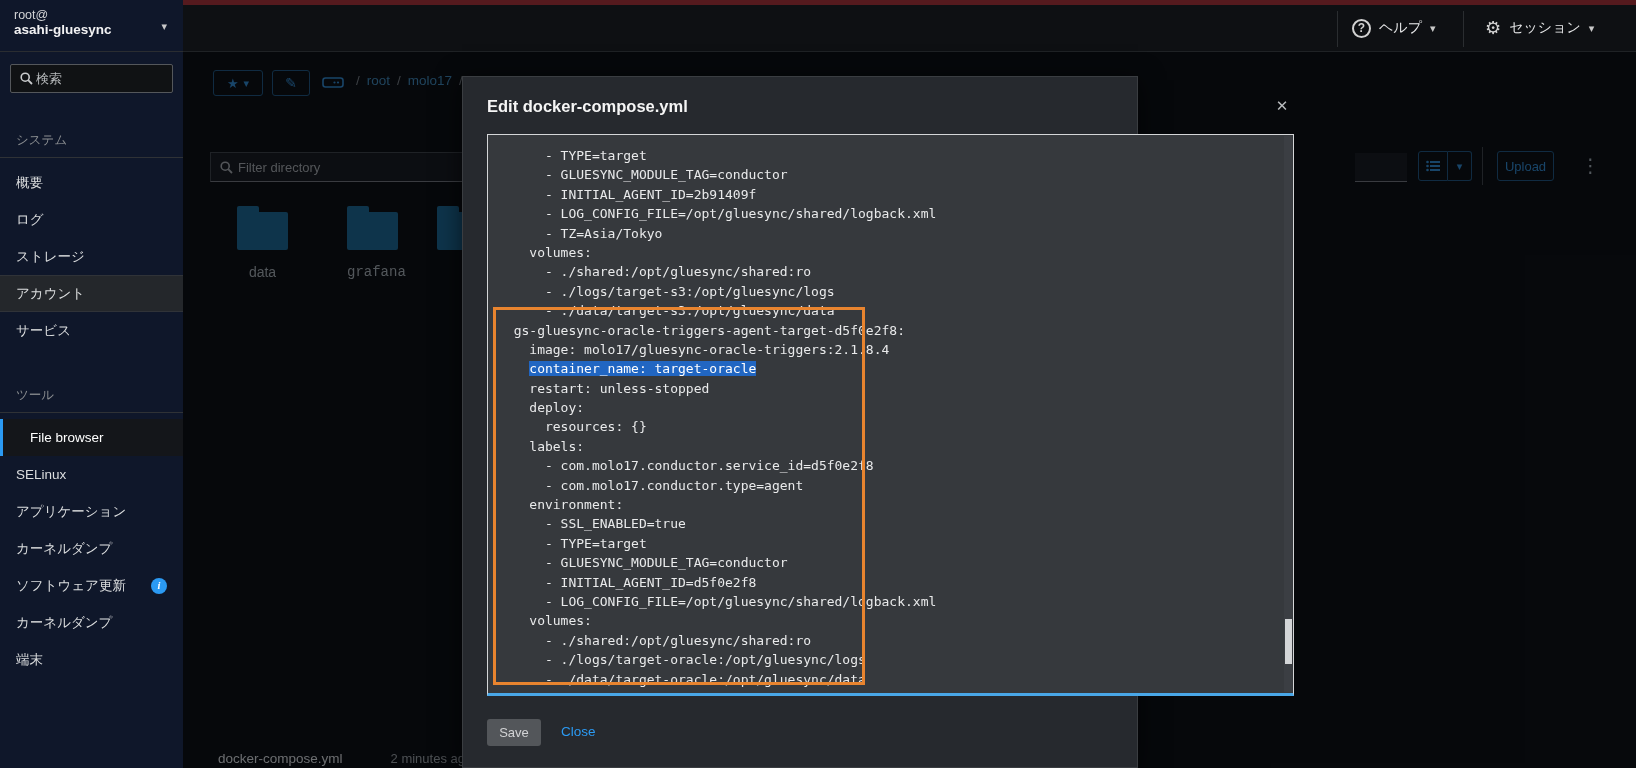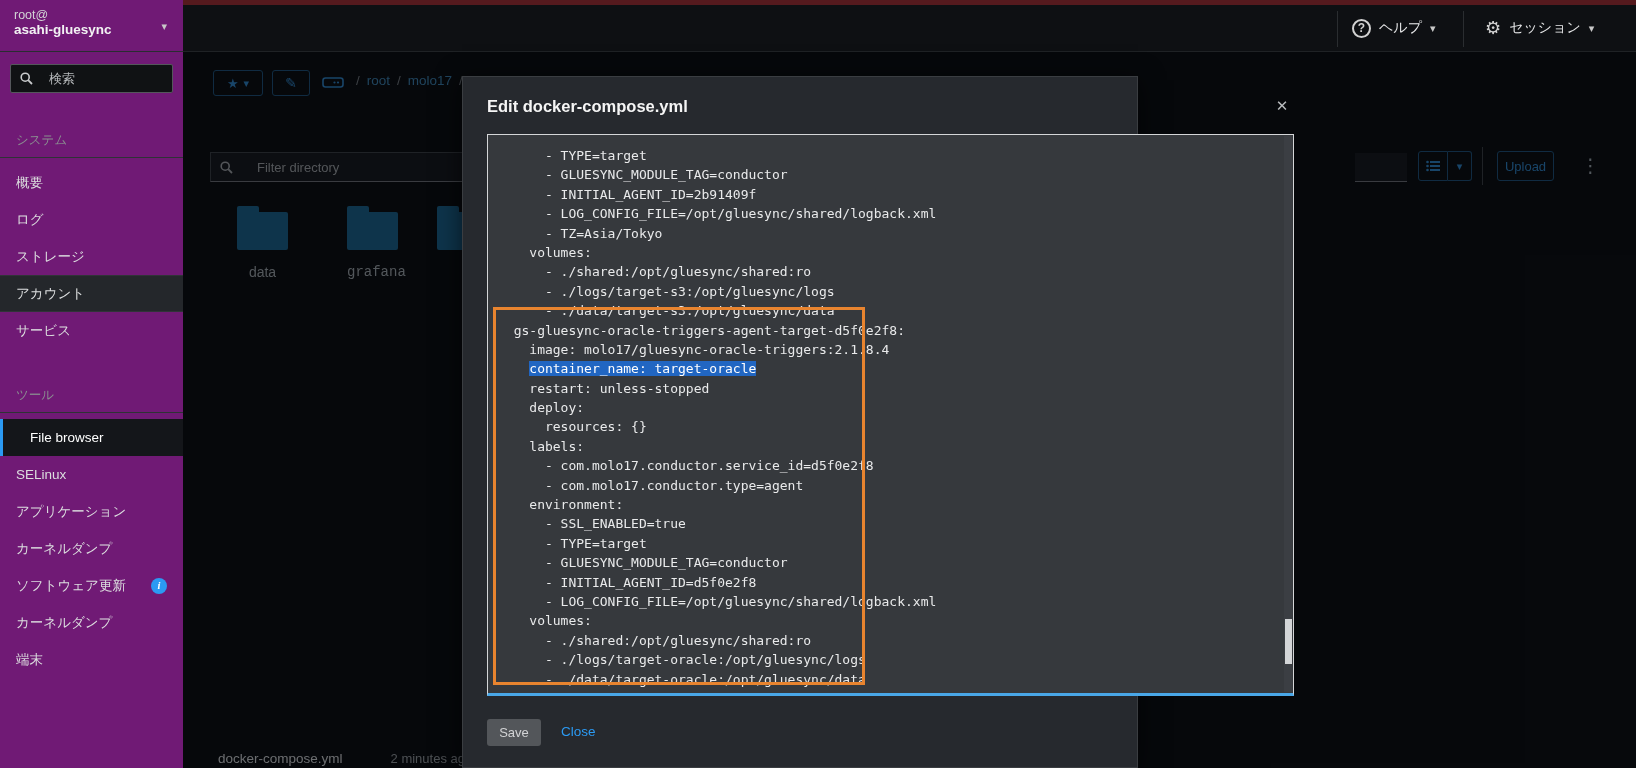--- a/index.html
+++ b/index.html
@@ -12,48 +12,48 @@
     background:#0e1013; border-top:5px solid #551a1e; border-bottom:1px solid #1f2225; z-index:3; }
   .mast-group { position:absolute; top:0; height:46px; display:flex; align-items:center; gap:8px;
     color:#e9eaeb; font-size:14px; cursor:pointer; }
   .mast-divider { position:absolute; top:6px; height:36px; width:1px; background:#2a2d30; }
   .qmark-icon { display:inline-flex; width:19px; height:19px; border:2px solid #d2d2d2; border-radius:50%;
     align-items:center; justify-content:center; font-size:12px; font-weight:bold; color:#d2d2d2; }
   .gear-icon { font-size:18px; color:#d2d2d2; line-height:1; }
   .caret { font-size:11px; color:#c8c8c8; }
 
   
-  .sidebar { position:absolute; left:0; top:0; width:183px; height:768px; background:#701a75; z-index:4; }
+  .sidebar { position:absolute; left:0; top:0; width:183px; height:768px; background:#0f172a; z-index:4; }
   .user-block { position:relative; height:52px; padding:8px 14px; border-bottom:1px solid #2a2d31; cursor:pointer; }
   .user-line1 { font-size:12.5px; color:#d2d3d5; }
   .user-line2 { font-size:13.5px; font-weight:bold; color:#f2f2f3; }
   .user-block .caret { position:absolute; right:16px; top:20px; }
   .side-search { position:absolute; left:10px; top:64px; width:163px; height:29px;
     background:#101214; border:1px solid #54575b; border-radius:2px;
-    display:flex; align-items:center; gap:16px; padding:0 9px; color:#b9bcbe; font-size:13px; cursor:text; }
+    display:flex; align-items:center; gap:3px; padding:0 9px; color:#b9bcbe; font-size:13px; cursor:text; }
   .nav { position:absolute; left:0; top:94px; right:0; }
   .nav-section-label { padding:18px 16px 8px; font-size:12.5px; color:#8a8d90;margin-top:20px; }
   .nav-divider { height:1px; background:#2f3236; margin-bottom:6px; }
   .nav-item { height:37px; display:flex; align-items:center; padding:0 16px;
     font-size:13.5px; color:#dcdedf; cursor:pointer; }
   .nav-item.hover { background:#24272b; border-top:1px solid #303338; border-bottom:1px solid #303338; }
   .nav-item.active { background:#14161a; border-left:3px solid #2b9af3; padding-left:27px; color:#ffffff; }
   .info-badge { margin-left:auto; width:16px; height:16px; border-radius:50%; background:#2b9af3;
     color:#fff; font-size:10.5px; font-weight:bold; display:flex; align-items:center; justify-content:center;
     font-family:"Liberation Serif",serif; font-style:italic; }
 
   
   .content { position:absolute; left:183px; top:52px; right:0; bottom:0; background:#0b0d0f; z-index:1; }
   .abs { position:absolute; }
   .bc-btn { border:1px solid #1d4f75; border-radius:3px; background:transparent; color:#2d7fbf;
     display:flex; align-items:center; justify-content:center; gap:5px; cursor:pointer; }
   .bc-link { color:#3a7ca8; font-size:13.5px; cursor:pointer; }
   .bc-slash { color:#6f7478; font-size:13.5px; padding:0 7px; }
   .filter-input { background:#16181b; border:1px solid #3a3d41; border-bottom:1px solid #6a6d71;
-    display:flex; align-items:center; gap:24px; padding:0 9px; color:#9b9ea1; font-size:13px; cursor:text; }
+    display:flex; align-items:center; gap:5px; padding:0 9px; color:#9b9ea1; font-size:13px; cursor:text; }
   .folder-icon { position:absolute; width:51px; height:38px; background:#1a5f86; border-radius:2px; }
   .folder-icon::before { content:""; position:absolute; top:-6px; left:0; width:22px; height:8px;
     background:#1a5f86; border-radius:2px 2px 0 0; }
   .folder-label { position:absolute; width:51px; text-align:center; color:#9aa0a4; font-size:14px; }
   .split-btn { display:flex; }
   .split-seg { border:1px solid #1d4f75; display:flex; align-items:center; justify-content:center; cursor:pointer; }
   .upload-btn { border:1px solid #1d4f75; border-radius:3px; background:transparent; color:#2d7fbf;
     font-size:13px; display:flex; align-items:center; justify-content:center; cursor:pointer; }
   .kebab-icon { color:#98a0a6; font-size:19px; cursor:pointer; line-height:1; }
   .file-row-name { color:#c8cacb; font-size:13.5px; }

